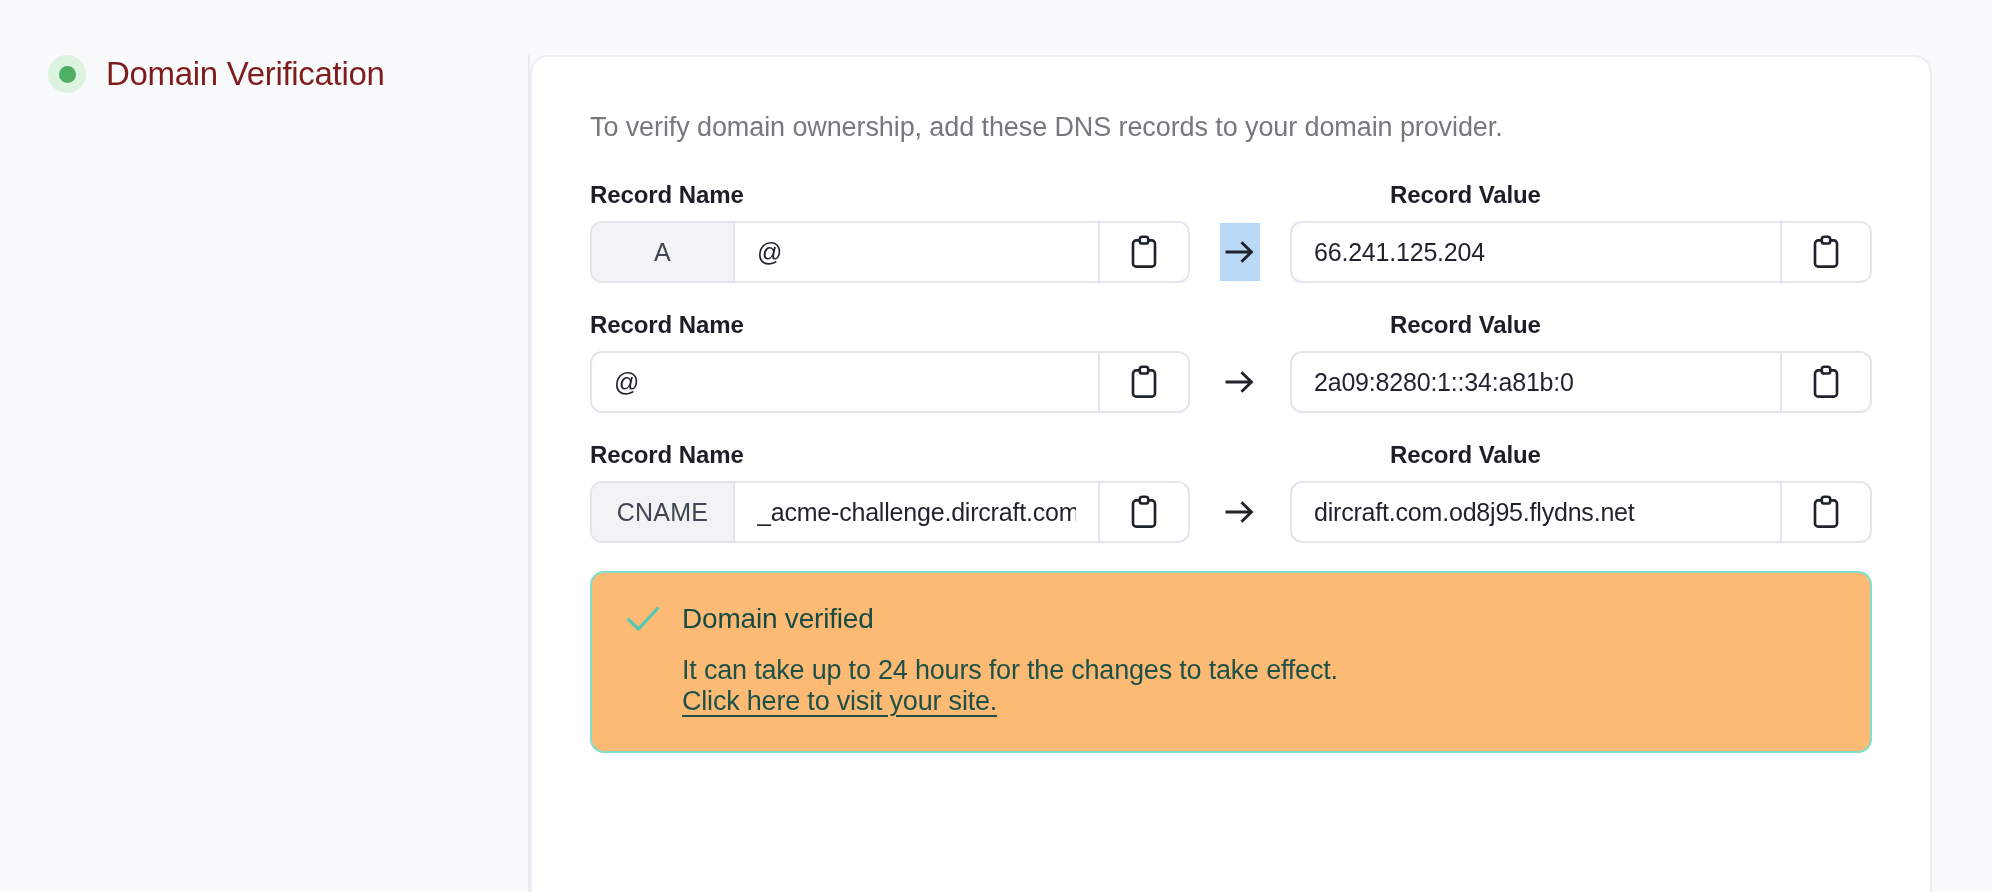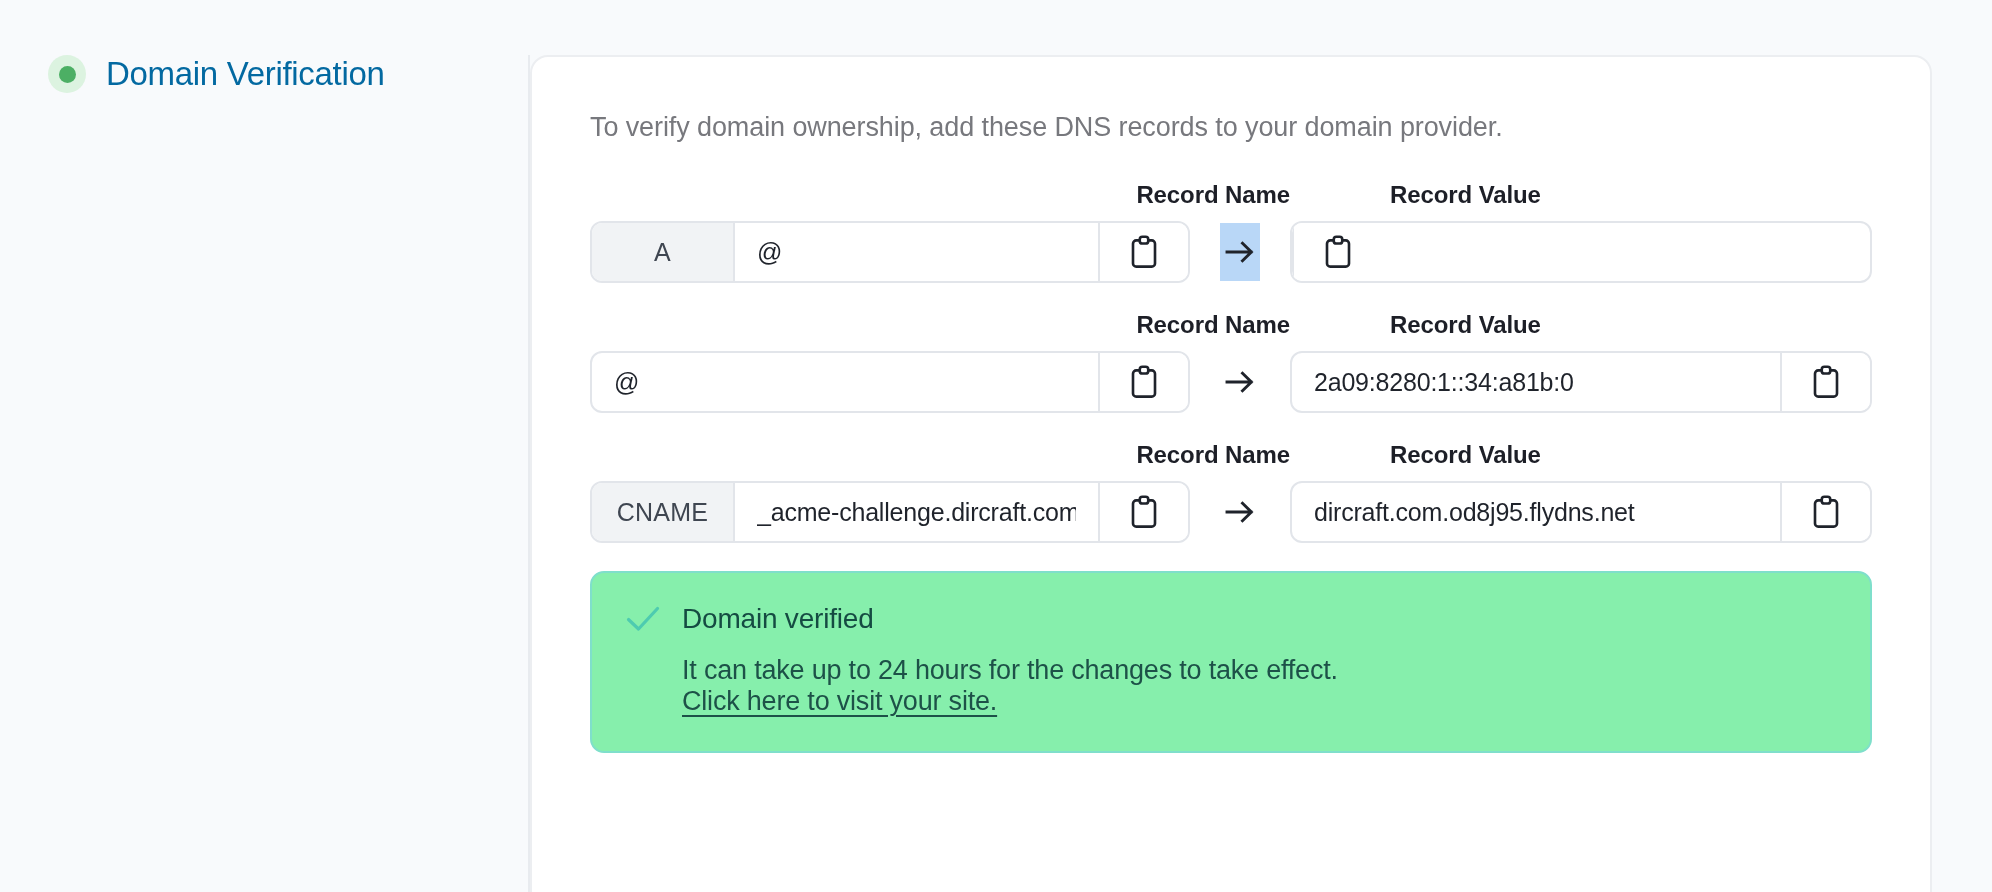--- a/index.html
+++ b/index.html
@@ -58,21 +58,21 @@
   }
   .status-dot-core {
     width: 17px;
     height: 17px;
     border-radius: 50%;
     background: #4caf64;
   }
   .section-title {
     font-size: 33px;
     font-weight: 500;
-    color: #0369a1;
+    color: #7f1d1d;
     letter-spacing: -0.3px;
     white-space: nowrap;
   }
 
   
   .card-wrap {
     flex: 1 1 auto;
     padding: 55px 60px 15px 0;
     box-sizing: border-box;
   }
@@ -101,21 +101,21 @@
     display: flex;
     align-items: flex-end;
     margin-bottom: 12px;
   }
   .record-label {
     font-size: 24px;
     font-weight: 700;
     color: #1d1f27;
     letter-spacing: -0.1px;
   }
-  .label-left { width: 700px; flex: 0 0 700px; text-align: right; }
+  .label-left { width: 700px; flex: 0 0 700px; }
   .label-gap  { width: 100px; flex: 0 0 100px; }
   .label-right { flex: 1 1 auto; }
 
   .record-row {
     display: flex;
     align-items: center;
   }
 
   .field-group {
     display: flex;
@@ -198,21 +198,21 @@
   }
   .arrow-glyph.selected {
     background: #b9d7f7;
     width: 40px;
   }
 
   
   .banner {
     margin-top: 22px;
     border: 2px solid #7fdfcb;
-    background: #86efac;
+    background: #fdba74;
     border-radius: 14px;
     padding: 30px 34px 34px 34px;
     box-sizing: border-box;
   }
   .banner-head {
     display: flex;
     align-items: center;
     gap: 22px;
     margin-bottom: 20px;
   }
@@ -287,20 +287,23 @@
 
           <div class="arrow-cell">
             <span class="arrow-glyph selected">
               <svg width="30" height="26" viewBox="0 0 30 26" fill="none">
                 <path d="M2 13 H26 M17.5 4.3 L26.4 13 L17.5 21.7" stroke="#1f232b" stroke-width="2.9" stroke-linecap="square" stroke-linejoin="miter"></path>
               </svg>
             </span>
           </div>
 
           <div class="field-group group-value">
+            <div class="field-text">
+              <span class="clip">66.241.125.204</span>
+            </div>
             <div class="copy-btn">
               <svg width="30" height="34" viewBox="0 0 24 27" fill="none">
                 <rect x="3.2" y="4.2" width="17.6" height="21" rx="2.6" stroke="#1f232b" stroke-width="2.1"></rect>
                 <rect x="8.6" y="1.3" width="6.8" height="5.4" rx="2.1" stroke="#1f232b" stroke-width="2.1" fill="#ffffff"></rect>
               </svg>
             </div>
           </div>
         </div>
       </div>
 

